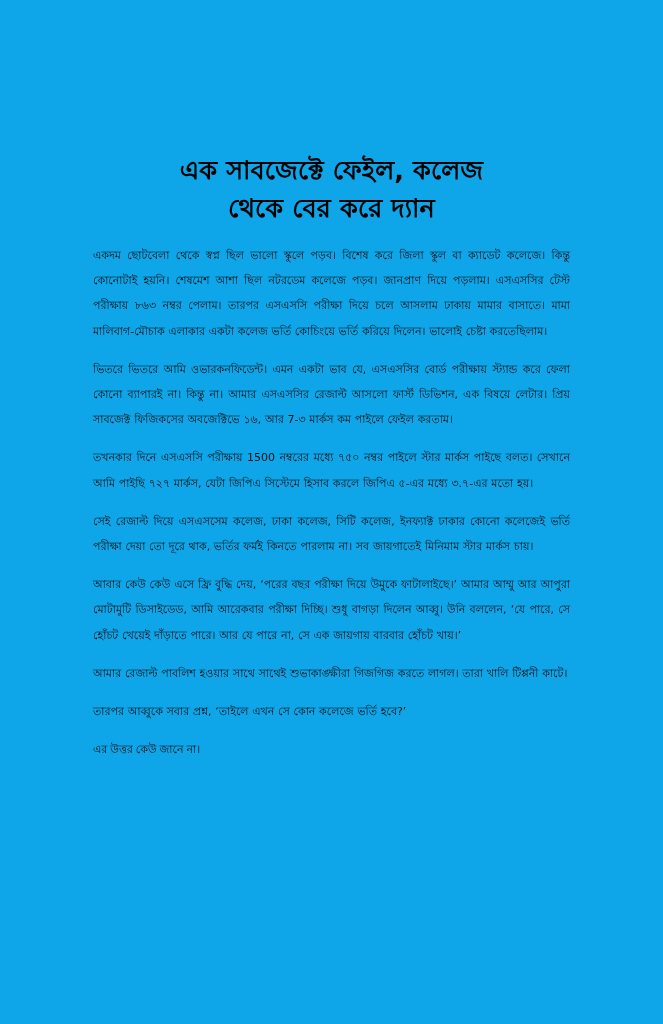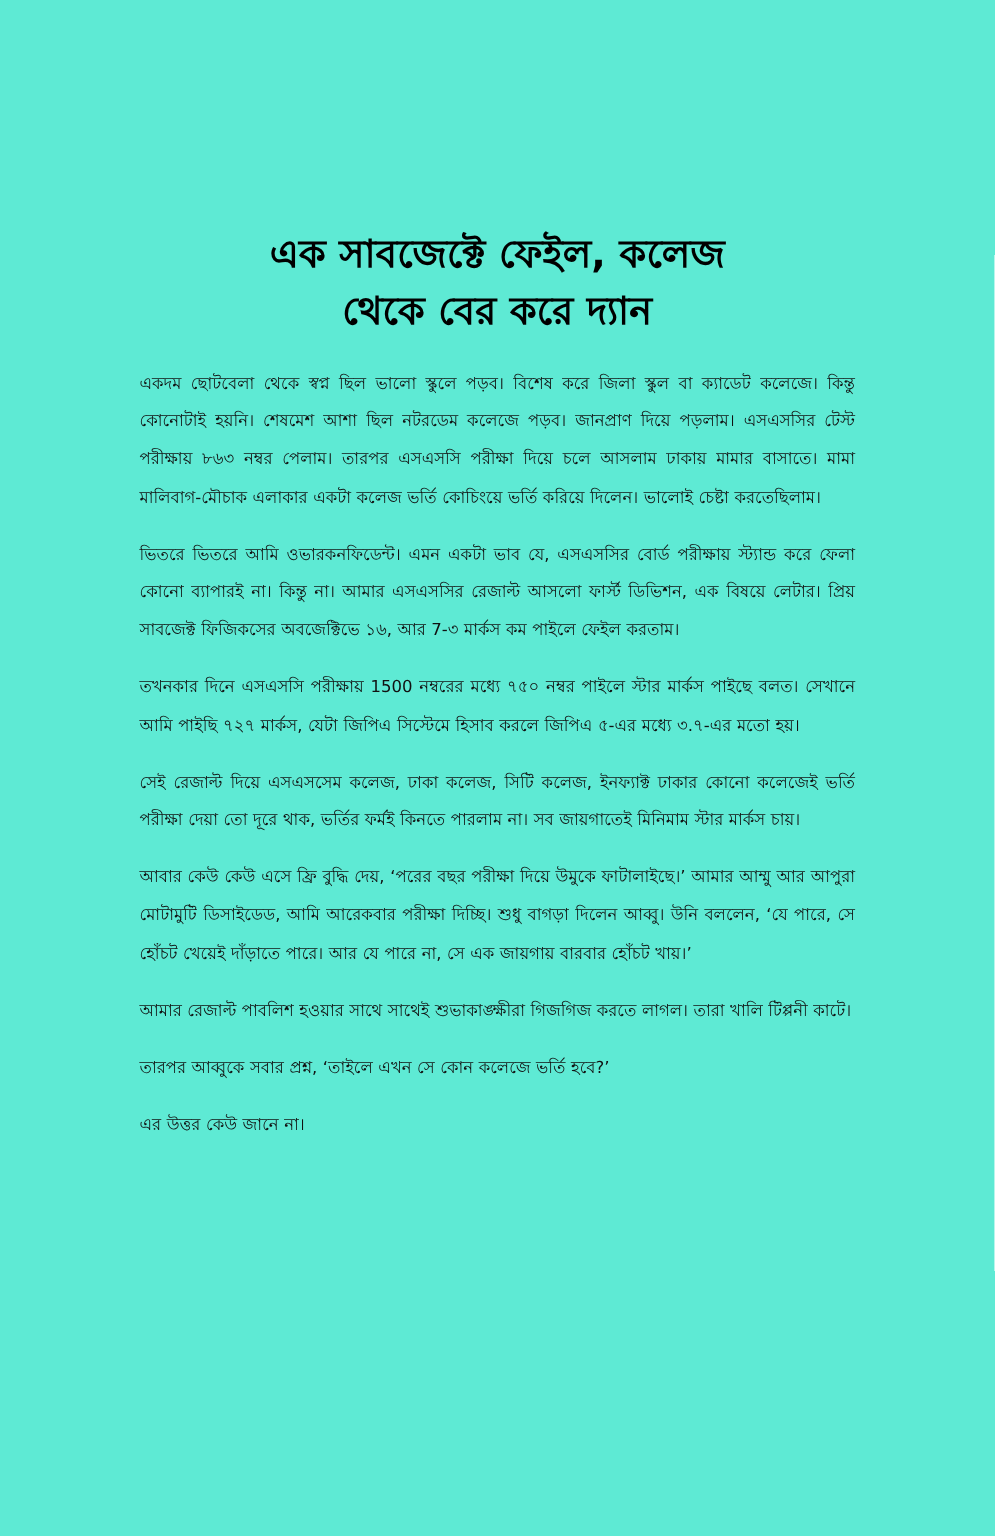--- a/index.html
+++ b/index.html
@@ -10,21 +10,21 @@
   }
   body {
     font-family: "Liberation Serif", "DejaVu Serif", serif;
     color: #1a1a1a;
   }
   .page {
     position: relative;
     width: 663px;
     height: 1024px;
     margin: 0 auto;
-    background: #5eead4;
+    background: #0ea5e9;
     box-sizing: border-box;
     overflow: hidden;
   }
   .content {
     position: absolute;
     left: 93px;
     top: 0;
     width: 477px;
     height: 1024px;
   }
@@ -59,20 +59,21 @@
     font-family: "DejaVu Sans", "Liberation Sans", sans-serif;
     font-size: 11px;
     line-height: 25.2px;
     text-align: justify;
     text-justify: inter-word;
     color: #111111;
     word-spacing: 0.2px;
   }
   .para:last-child {
     margin-bottom: 16px;
+    font-family: Liberation Serif, serif;
   }
   .para.no-justify {
     text-align: left;
   }
   .footer {
     position: absolute;
     left: 0;
     top: 930px;
     width: 477px;
     text-align: right;

